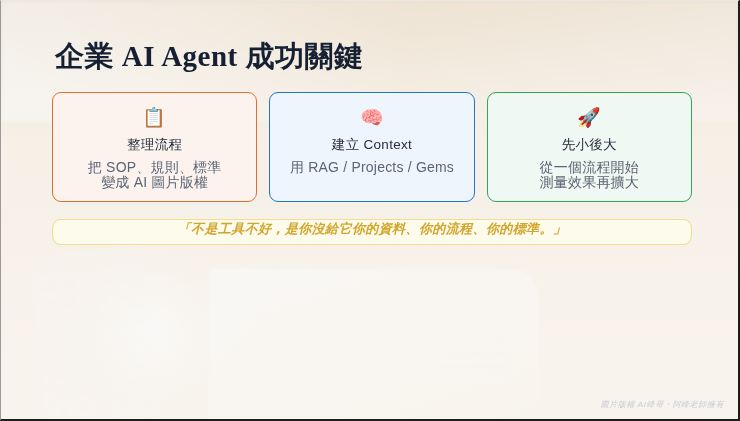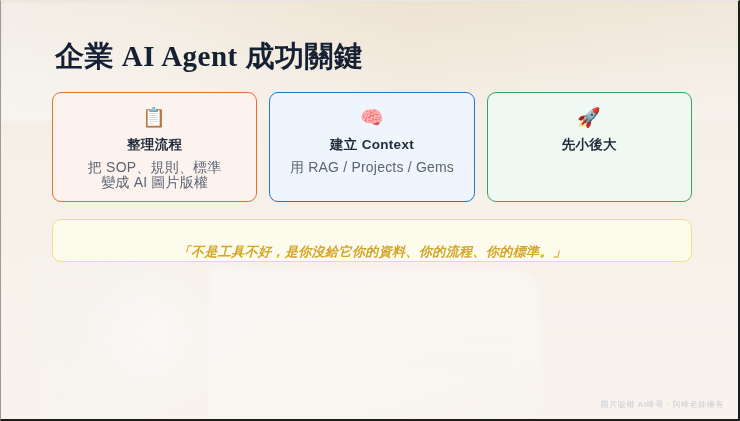--- a/index.html
+++ b/index.html
@@ -121,21 +121,21 @@
   }
   .card-icon {
     font-size: 19px;
     line-height: 21px;
     height: 22px;
     font-family: "DejaVu Sans", sans-serif;
   }
   .card-title {
     margin-top: 7px;
     font-size: 13.5px;
-    font-weight: bold;
+    font-weight: normal;
     color: #1e2a3a;
     letter-spacing: 0.3px;
   }
   .card-lines {
     margin-top: 6px;
     text-align: center;
   }
   .card-line {
     font-size: 14px;
     line-height: 15px;
@@ -146,46 +146,47 @@
   .card-orange { background: #fdf3ee; border-color: #e0702f; }
   .card-blue   { background: #eff5fd; border-color: #2176c7; }
   .card-green  { background: #eff8f2; border-color: #35a55c; }
 
   
   .quote-banner {
     position: absolute;
     left: 51px;
     top: 218px;
     width: 640px;
-    height: 43px;
+    height: 26px;
     box-sizing: border-box;
     border: 1.5px solid #f0dd8d;
     background: #fdfbec;
     border-radius: 9px;
     display: flex;
-    align-items: flex-end;
+    align-items: flex-start;
     justify-content: center;
   }
   .quote-text {
     font-size: 13px;
     font-weight: bold;
     font-style: italic;
     color: #d3a62b;
     letter-spacing: 0.4px;
   }
 
   
   .watermark {
     position: absolute;
     right: 14px;
     bottom: 9px;
     font-size: 8px;
     color: #c9ccd2;
     letter-spacing: 0.6px;
     white-space: nowrap;
+    font-style: italic;
   }
 </style>
 </head>
 <body>
 
 <div class="slide">
 
   <div class="bg-photo"></div>
   <div class="bg-topsheen"></div>
   <div class="bg-keyboard"></div>
@@ -212,20 +213,24 @@
         <div class="card-icon">🧠</div>
         <div class="card-title">建立 Context</div>
         <div class="card-lines">
           <div class="card-line">用 RAG / Projects / Gems</div>
         </div>
       </div>
 
       <div class="card card-green">
         <div class="card-icon">🚀</div>
         <div class="card-title">先小後大</div>
+        <div class="card-lines">
+          <div class="card-line">從一個流程開始</div>
+          <div class="card-line">測量效果再擴大</div>
+        </div>
       </div>
 
     </div>
 
     <div class="quote-banner">
       <div class="quote-text">「不是工具不好，是你沒給它你的資料、你的流程、你的標準。」</div>
     </div>
 
     <div class="watermark">圖片版權 AI峰哥・阿峰老師擁有</div>
 

